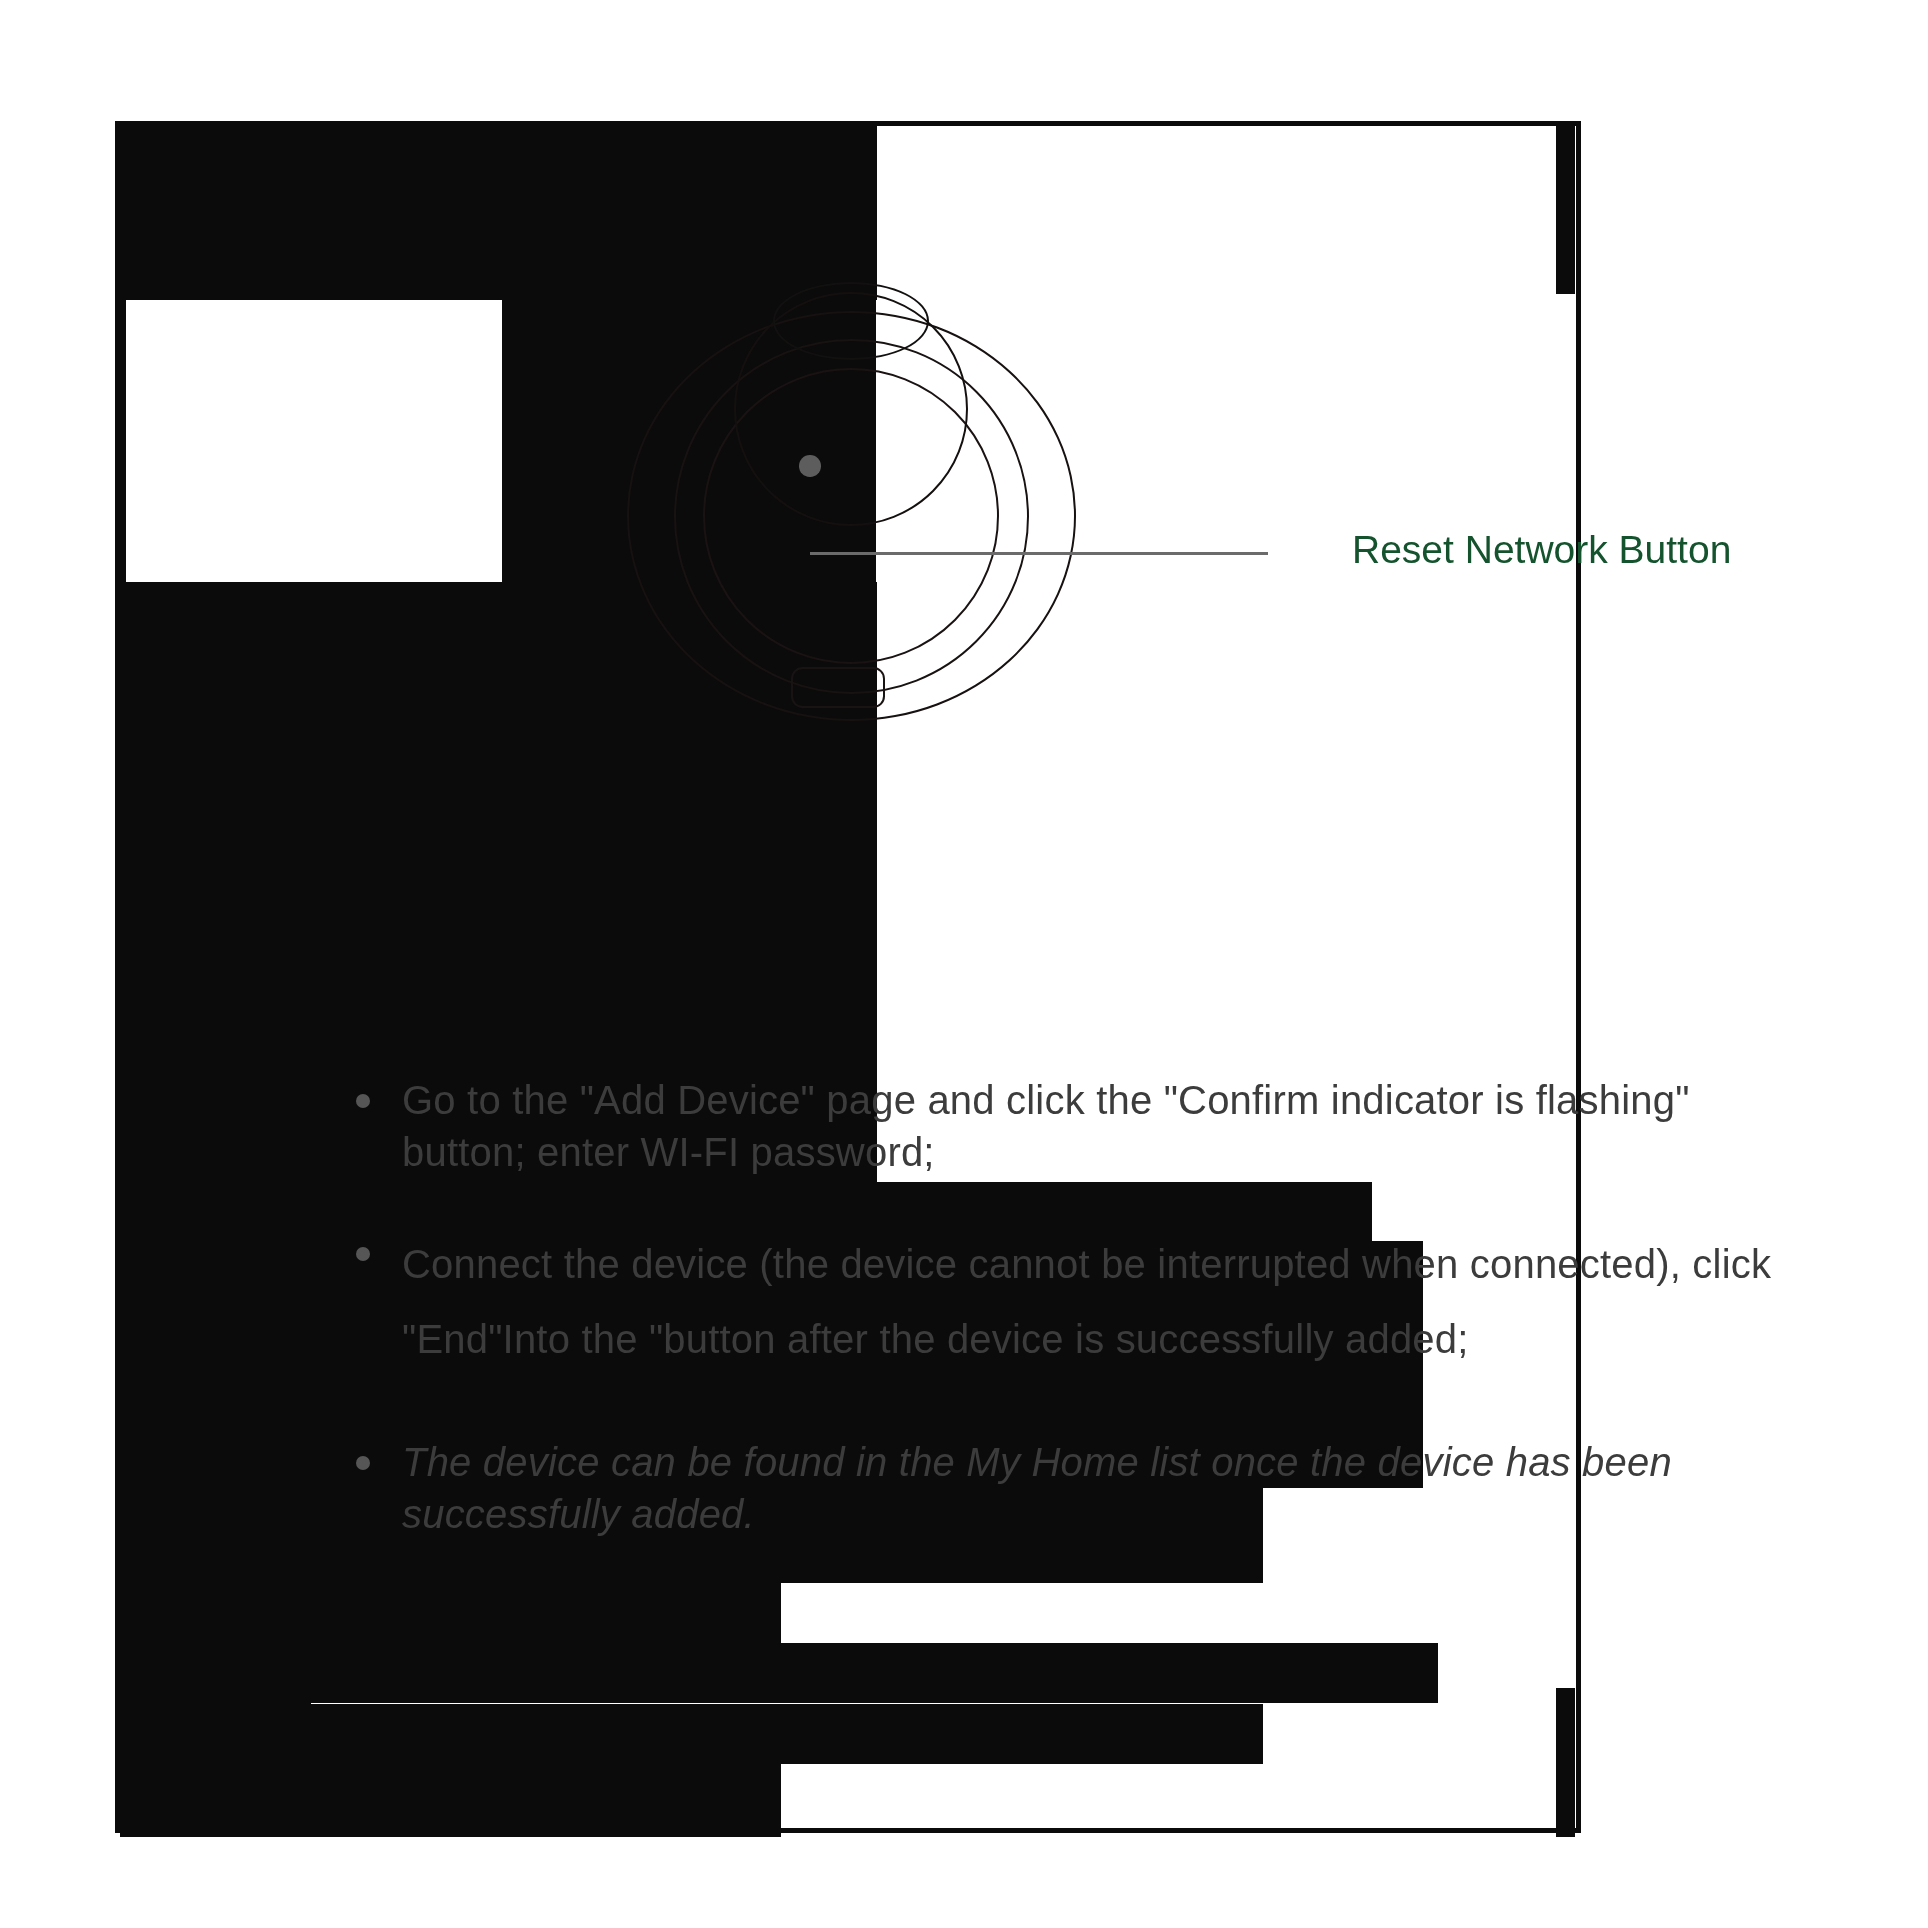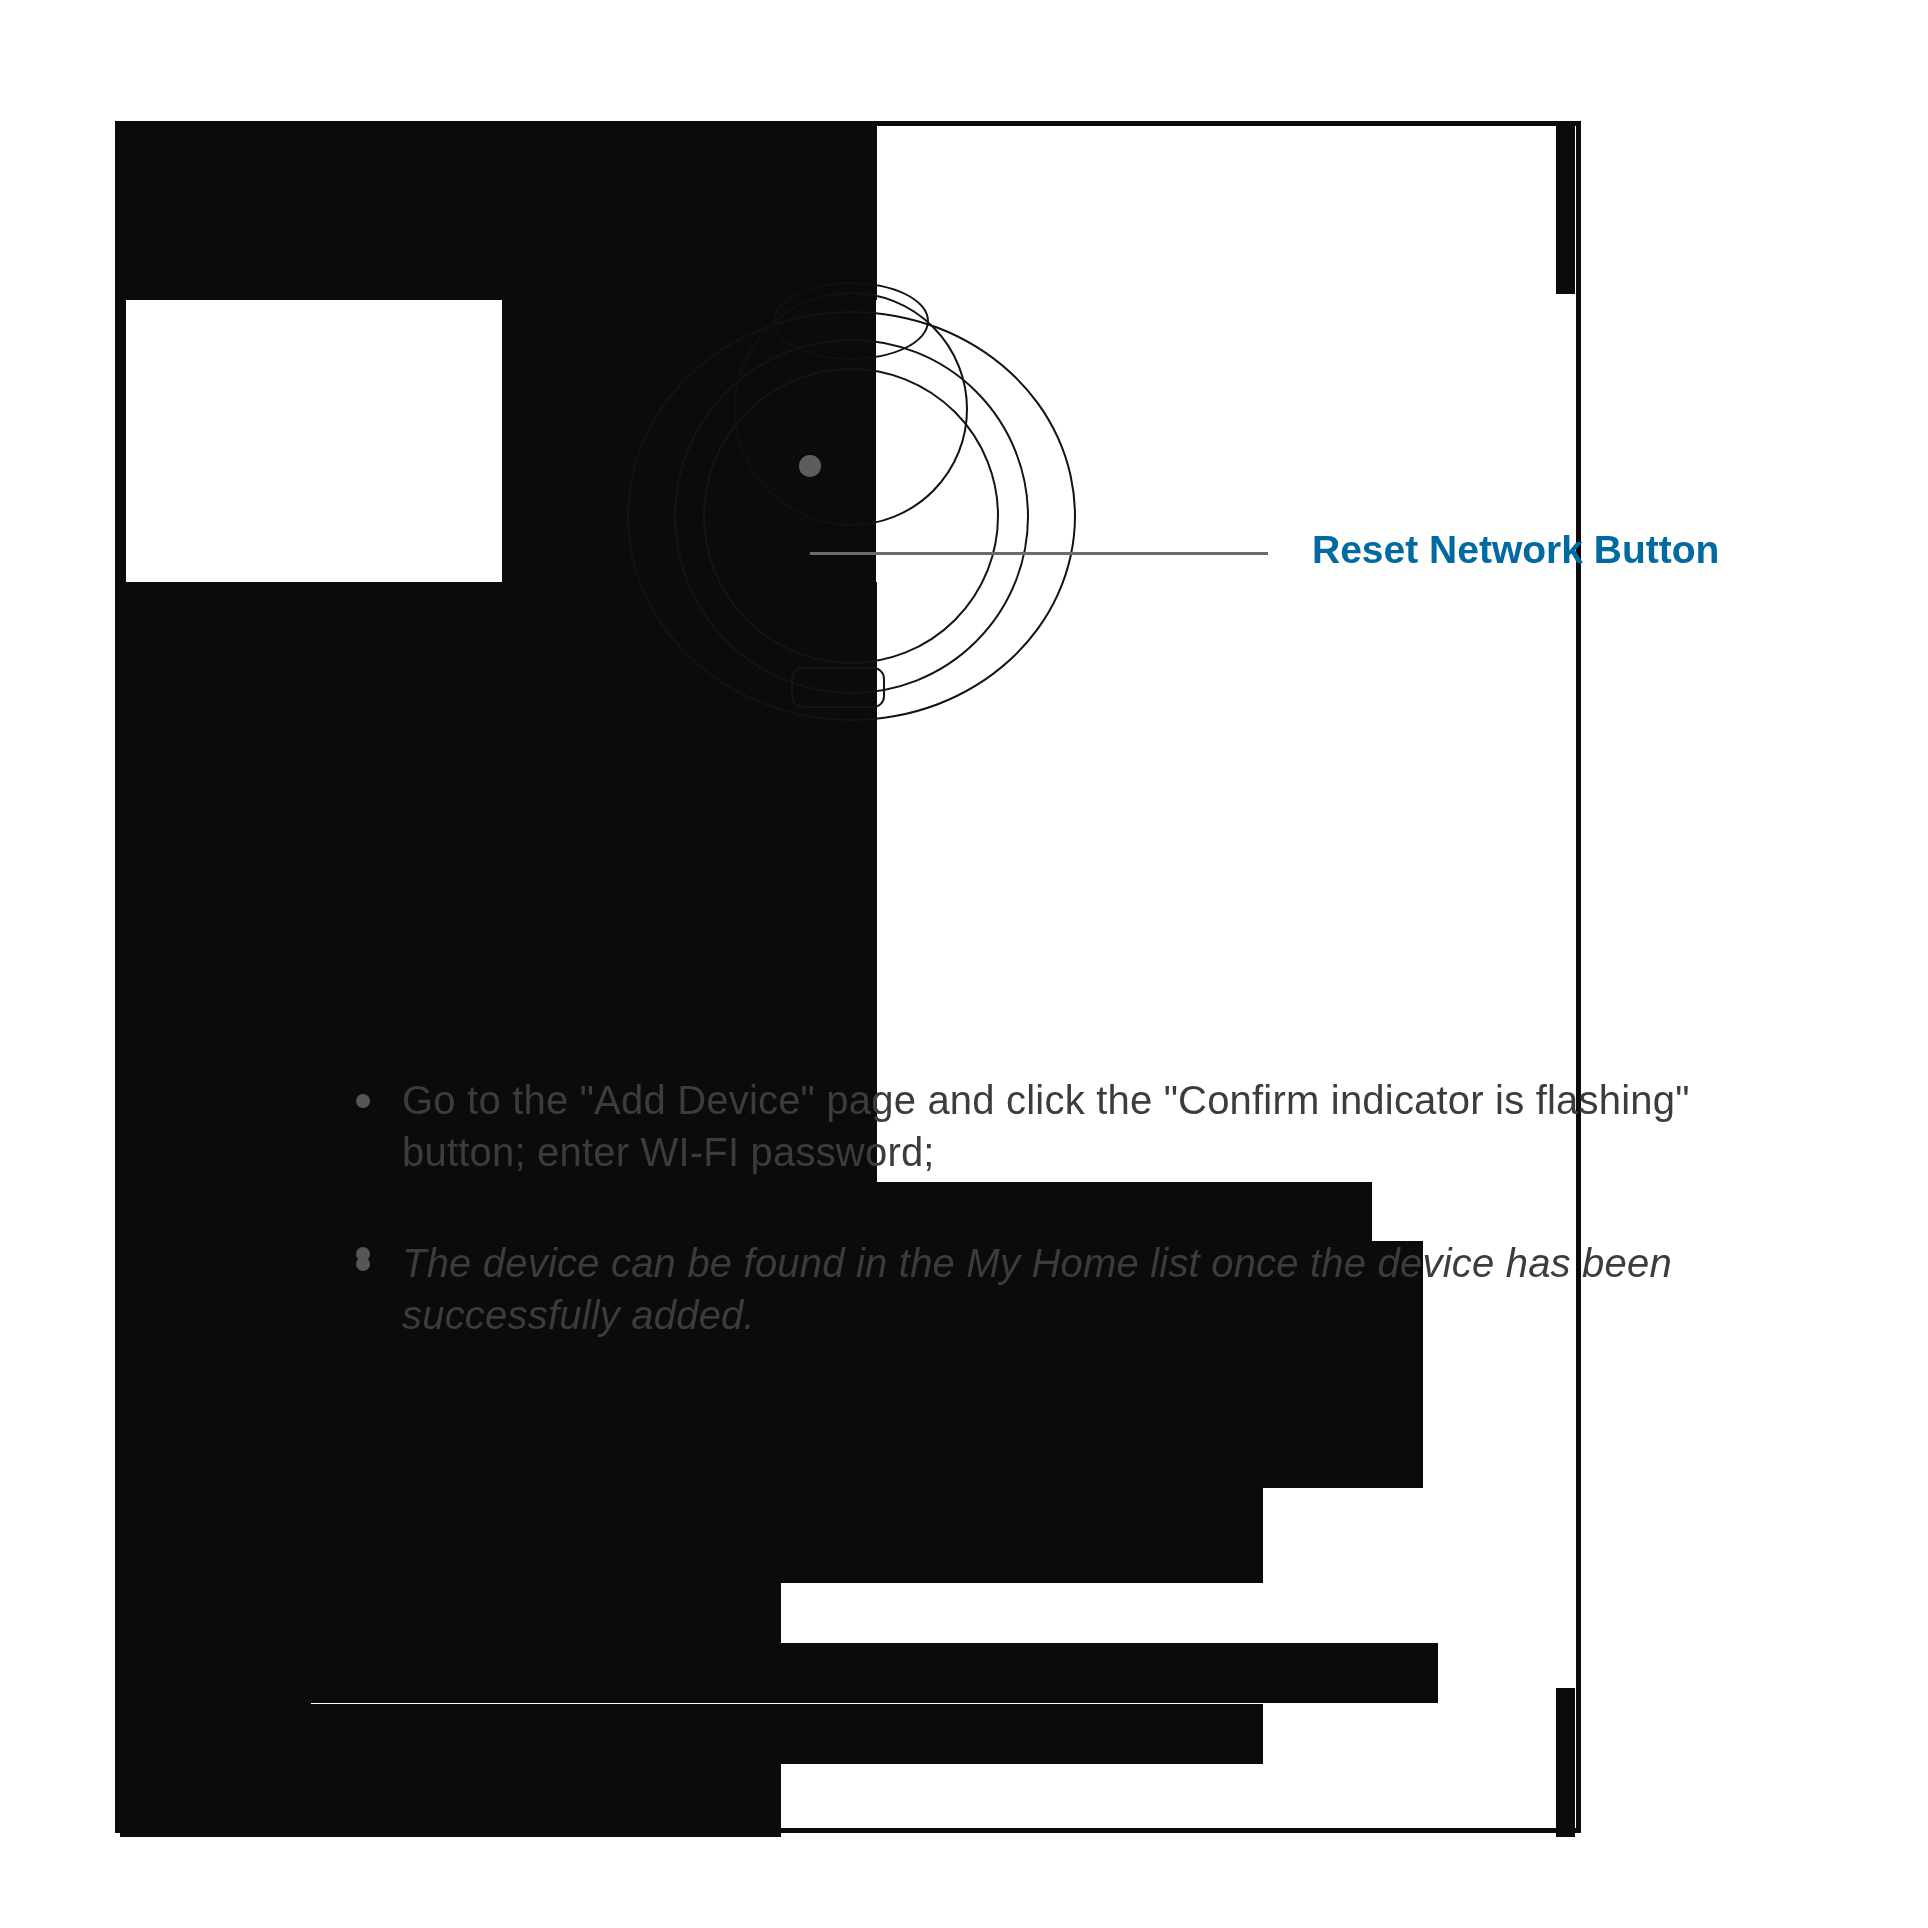--- a/index.html
+++ b/index.html
@@ -78,28 +78,27 @@
     position: absolute;
     left: 690px;
     top: 426px;
     width: 458px;
     height: 2.9px;
     background: #6b6b6b;
     z-index: 4;
   }
   #callout-label {
     position: absolute;
-    left: 1192px;
+    left: 1232px;
     top: 398px;
-    color: #0369a1;
+    color: #14532d;
     font-size: 39px;
     line-height: 51px;
     white-space: nowrap;
     z-index: 5;
-    font-weight: bold;
   }
 
   
   #steps {
     position: absolute;
     left: 226px;
     top: 948px;
     width: 1434px;
     z-index: 5;
   }
@@ -156,20 +155,21 @@
   <div id="callout-line"></div>
   <div id="callout-label">Reset Network Button</div>
 
   <div id="steps">
     <div class="step">
       <span class="bullet"></span>
       <span>Go to the "Add Device" page and click the "Confirm indicator is flashing" button; enter WI-FI password;</span>
     </div>
     <div class="step loose">
       <span class="bullet"></span>
+      <span>Connect the device (the device cannot be interrupted when connected), click "End"Into the "button after the device is successfully added;</span>
     </div>
     <div class="step" style="margin-top:59px;font-style:italic;">
       <span class="bullet"></span>
       <span>The device can be found in the My Home list once the device has been successfully added.</span>
     </div>
   </div>
 
 </div>
 
 

